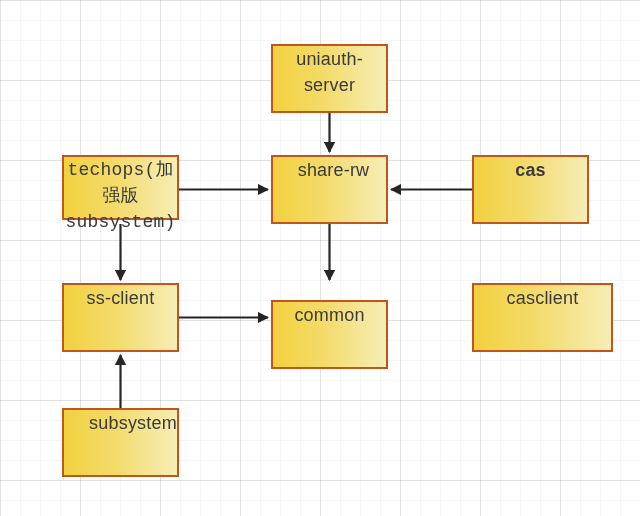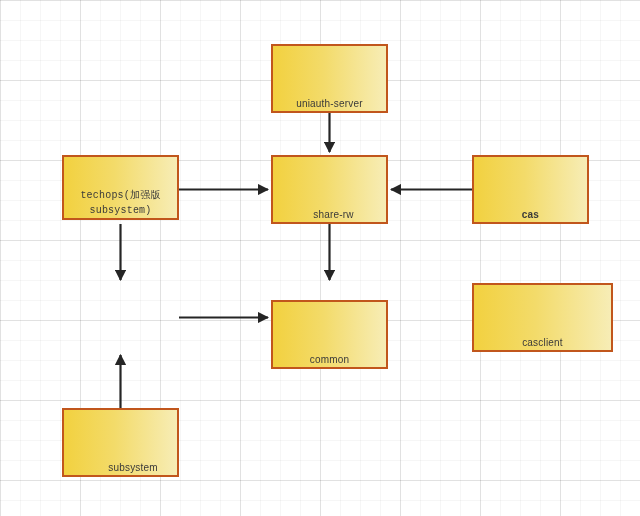--- a/index.html
+++ b/index.html
@@ -30,25 +30,25 @@
     width: 640px;
     height: 516px;
     pointer-events: none;
   }
   .node {
     position: absolute;
     box-sizing: border-box;
     border: 2px solid #c1561c;
     background-image: linear-gradient(to right, #f2d13f 0%, #f3db6a 45%, #f7edb6 100%);
     display: flex;
-    align-items: flex-end;
+    align-items: flex-start;
     justify-content: center;
     text-align: center;
     color: #3a3a3a;
-    font-size: 10px;
+    font-size: 18px;
     line-height: 1.45;
     letter-spacing: 0.2px;
     box-shadow: 0 0 0 0 rgba(0,0,0,0);
   }
   .node-label {
     display: block;
     padding: 0 6px;
     white-space: pre-line;
   }
   #watermark {
@@ -114,20 +114,23 @@
   </div>
 
   <div class="node" style="left:271px; top:155px; width:117px; height:69px;padding-left:8px;">
     <span class="node-label">share-rw</span>
   </div>
 
   <div class="node" style="left:472px; top:155px; width:117px; height:69px;font-weight:bold;">
     <span class="node-label">cas</span>
   </div>
 
+  <div class="node" style="left:62px; top:283px; width:117px; height:69px;">
+    <span class="node-label">ss-client</span>
+  </div>
 
   <div class="node" style="left:271px; top:300px; width:117px; height:69px;">
     <span class="node-label">common</span>
   </div>
 
   <div class="node" style="left:472px; top:283px; width:141px; height:69px;">
     <span class="node-label">casclient</span>
   </div>
 
   <div class="node" style="left:62px; top:408px; width:117px; height:69px;padding-left:25px;">

